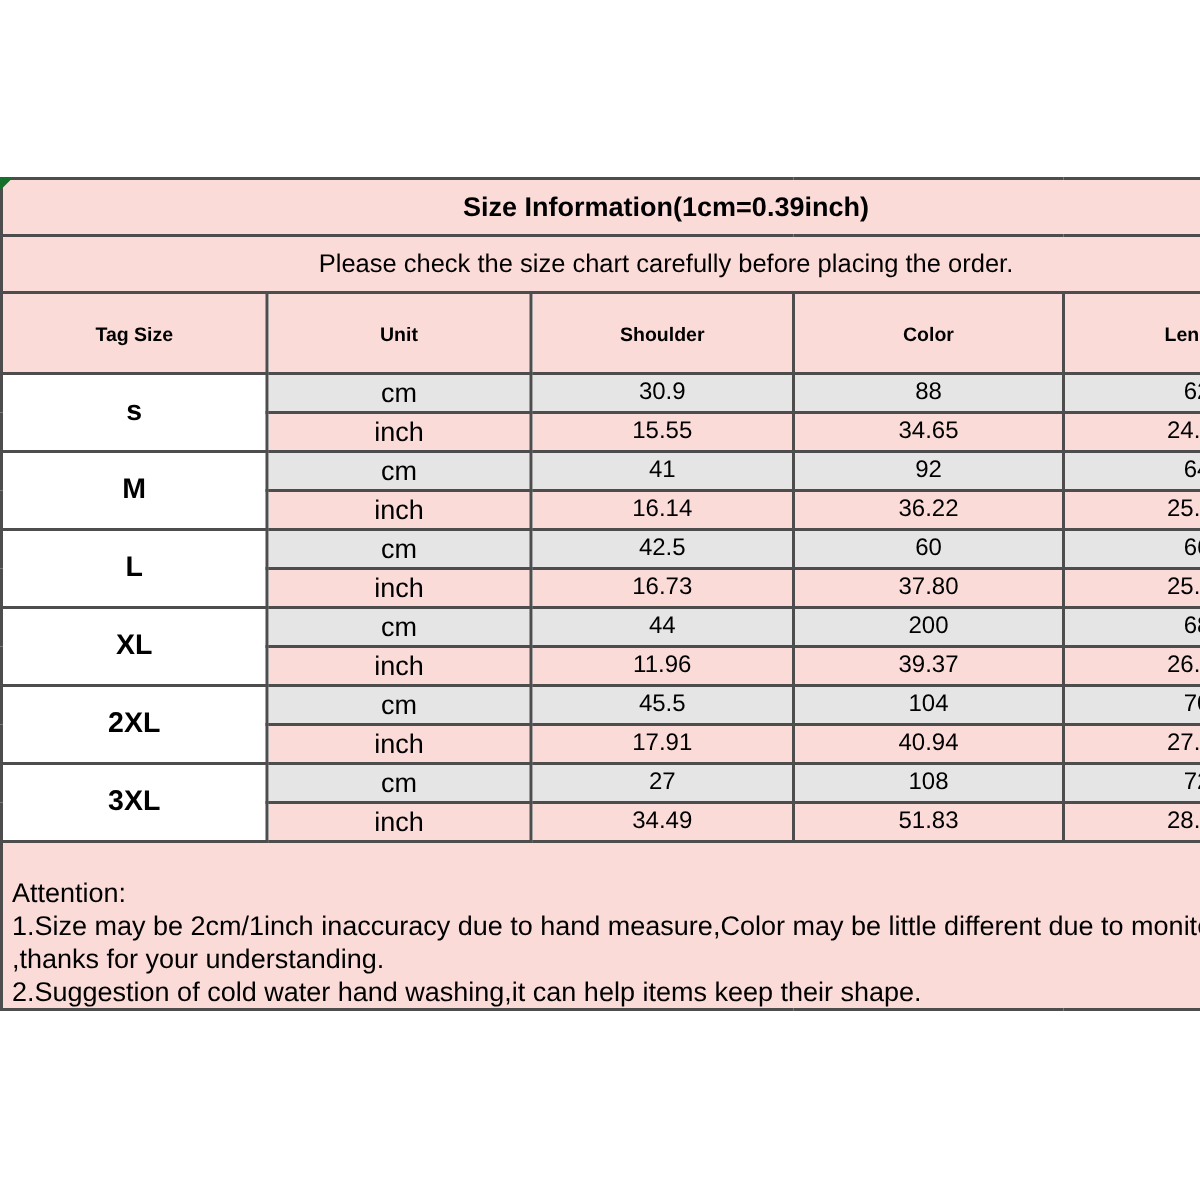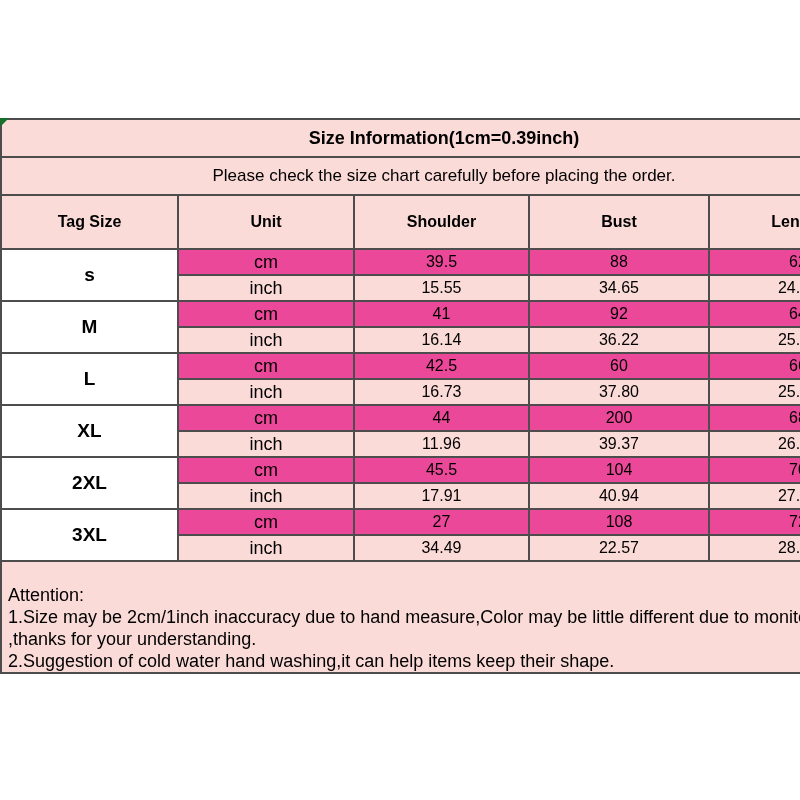--- a/index.html
+++ b/index.html
@@ -9,24 +9,24 @@
   }
   table.size-chart{
     position:absolute;left:0px;top:118px;width:886px;
     border-collapse:collapse;table-layout:fixed;
   }
   .size-chart td{
     border:2px solid #4d4d4d;text-align:center;vertical-align:middle;
     padding:0;font-size:16px;overflow:hidden;white-space:nowrap;
   }
   .pink{background:#fbdbd8;}
-  .white{background:#ec4899;}
+  .white{background:#e5e5e5;}
   .row-title td{height:36px;font-size:18px;font-weight:bold;}
   .row-subtitle td{height:36px;font-size:17px;}
-  .row-header td{height:52px;font-size:16px;font-weight:bold;}
+  .row-header td{height:52px;font-size:13px;font-weight:bold;}
   .row-data td{height:24px;}
   td.size-label{font-size:19px;font-weight:bold;background:#ffffff;}
   td.unit-cell{font-size:18px;}
   td.notes-cell{
     height:112px;box-sizing:border-box;text-align:left;vertical-align:top;
     padding:22px 0 0 6px;font-size:18px;line-height:22px;
   }
   .notes-cell div{white-space:nowrap;overflow:hidden;}
   .corner-flag{
     position:absolute;left:0;top:118px;width:0;height:0;z-index:2;
@@ -51,28 +51,28 @@
       <tr class="row-title">
         <td colspan="5" class="pink">Size Information(1cm=0.39inch)</td>
       </tr>
       <tr class="row-subtitle">
         <td colspan="5" class="pink">Please check the size chart carefully before placing the order.</td>
       </tr>
       <tr class="row-header">
         <td class="pink">Tag Size</td>
         <td class="pink">Unit</td>
         <td class="pink">Shoulder</td>
-        <td class="pink">Bust</td>
+        <td class="pink">Color</td>
         <td class="pink">Length</td>
       </tr>
 
       <tr class="row-data">
         <td rowspan="2" class="size-label">s</td>
         <td class="unit-cell white">cm</td>
-        <td class="white">39.5</td>
+        <td class="white">30.9</td>
         <td class="white">88</td>
         <td class="white">62</td>
       </tr>
       <tr class="row-data">
         <td class="unit-cell pink">inch</td>
         <td class="pink">15.55</td>
         <td class="pink">34.65</td>
         <td class="pink">24.41</td>
       </tr>
 
@@ -135,21 +135,21 @@
       <tr class="row-data">
         <td rowspan="2" class="size-label">3XL</td>
         <td class="unit-cell white">cm</td>
         <td class="white">27</td>
         <td class="white">108</td>
         <td class="white">72</td>
       </tr>
       <tr class="row-data">
         <td class="unit-cell pink">inch</td>
         <td class="pink">34.49</td>
-        <td class="pink">22.57</td>
+        <td class="pink">51.83</td>
         <td class="pink">28.35</td>
       </tr>
 
       <tr>
         <td colspan="5" class="notes-cell pink">
           <div>Attention:</div>
           <div>1.Size may be 2cm/1inch inaccuracy due to hand measure,Color may be little different due to monitor</div>
           <div>,thanks for your understanding.</div>
           <div>2.Suggestion of cold water hand washing,it can help items keep their shape.</div>
         </td>

